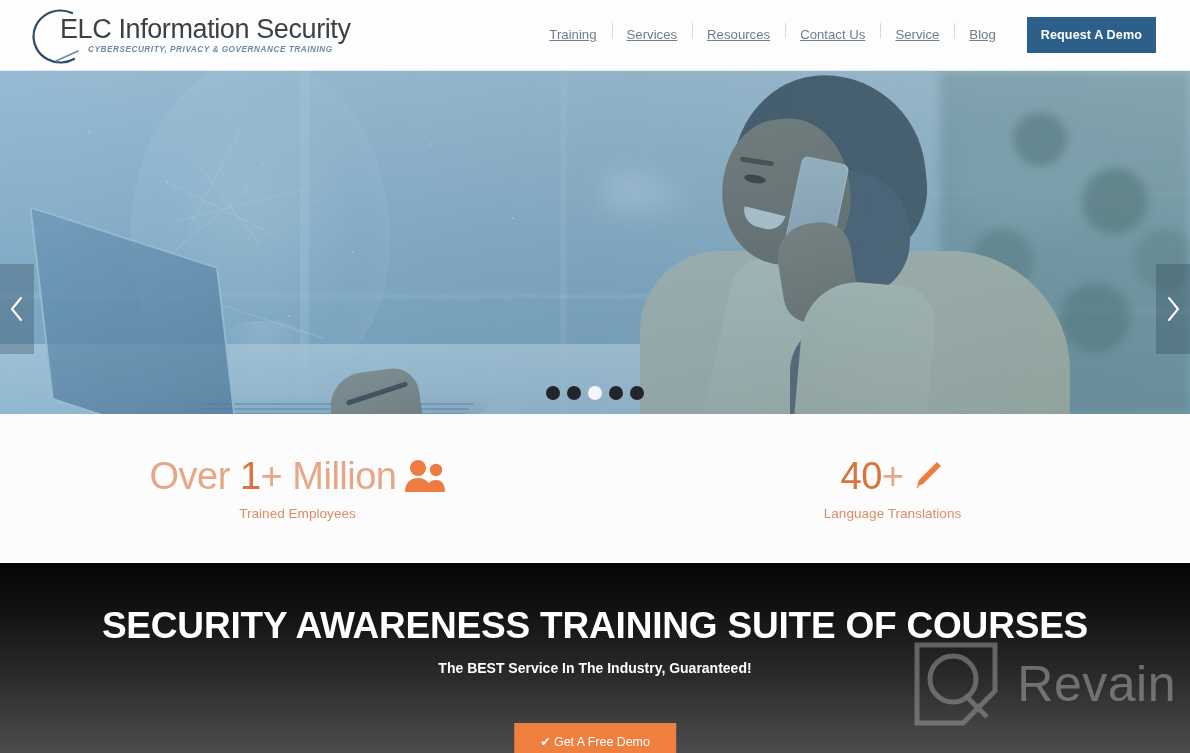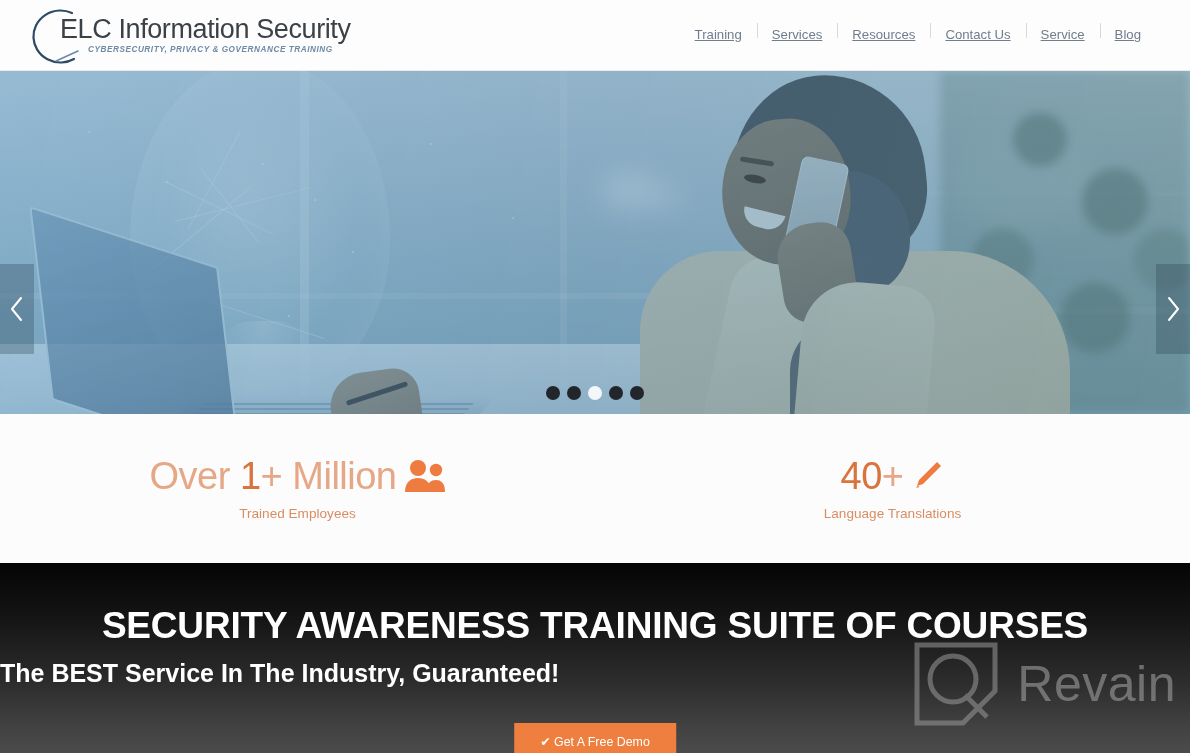--- a/index.html
+++ b/index.html
@@ -229,21 +229,21 @@
   .cta {
     position:relative; width:1190px; height:190px;
     background:linear-gradient(180deg,#050505 0%,#141414 28%,#2c2c2c 62%,#434343 88%,#4b4b4b 100%);
     overflow:hidden;
   }
   .cta-h1 {
     text-align:center; color:#ffffff; font-size:37px; font-weight:700;
     letter-spacing:-0.2px; padding-top:44px; line-height:1;
   }
   .cta-h2 {
-    color:#ffffff; font-size:25px; font-weight:700;
+    text-align:center; color:#ffffff; font-size:14px; font-weight:700;
     margin-top:17px; line-height:1;
   }
   .cta-btn {
     position:absolute; left:50%; transform:translateX(-50%);
     top:160px; background:#ef7f3e; color:#ffffff;
     font-size:12.4px; padding:11px 26px 13px; cursor:pointer;
     white-space:nowrap;
   }
 
   .watermark {
@@ -273,20 +273,21 @@
     </div>
   </div>
 
   <div class="nav">
     <div class="nav-item">Training</div>
     <div class="nav-item">Services</div>
     <div class="nav-item">Resources</div>
     <div class="nav-item">Contact Us</div>
     <div class="nav-item">Service</div>
     <div class="nav-item">Blog</div>
+    <div class="demo-btn">Request A Demo</div>
   </div>
 </div>
 
 <div class="hero">
 
   <div class="hero-photo">
     <div class="bg-room"></div>
 
     <div class="win-mullion" style="left:300px;top:0;width:9px;height:343px;"></div>
     <div class="win-mullion" style="left:560px;top:0;width:7px;height:343px;opacity:.55;"></div>

